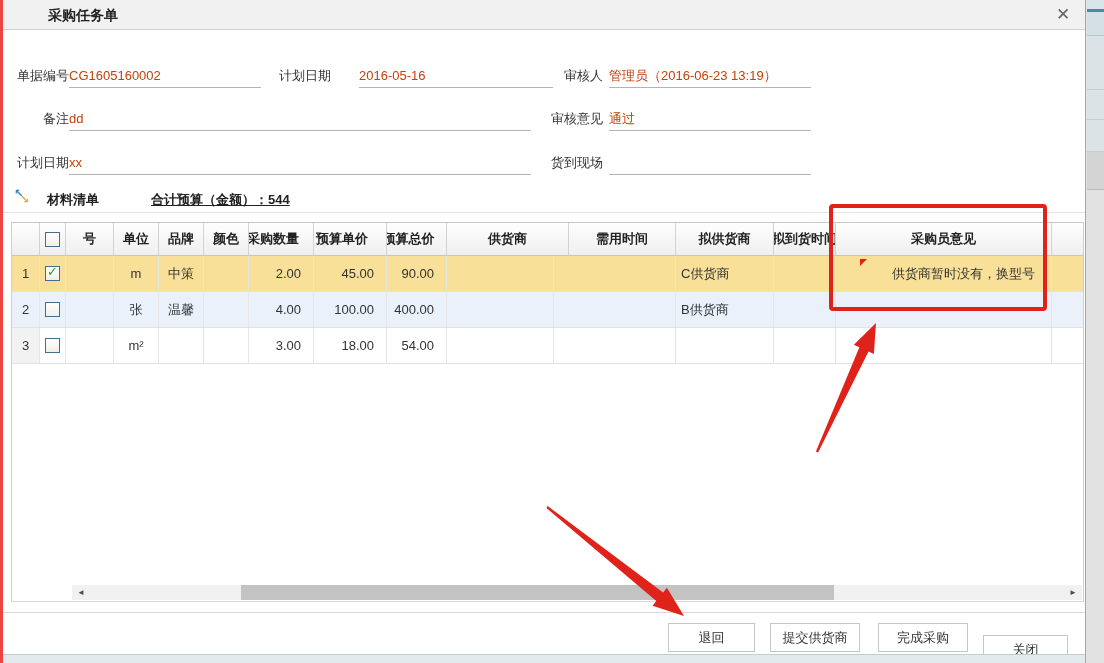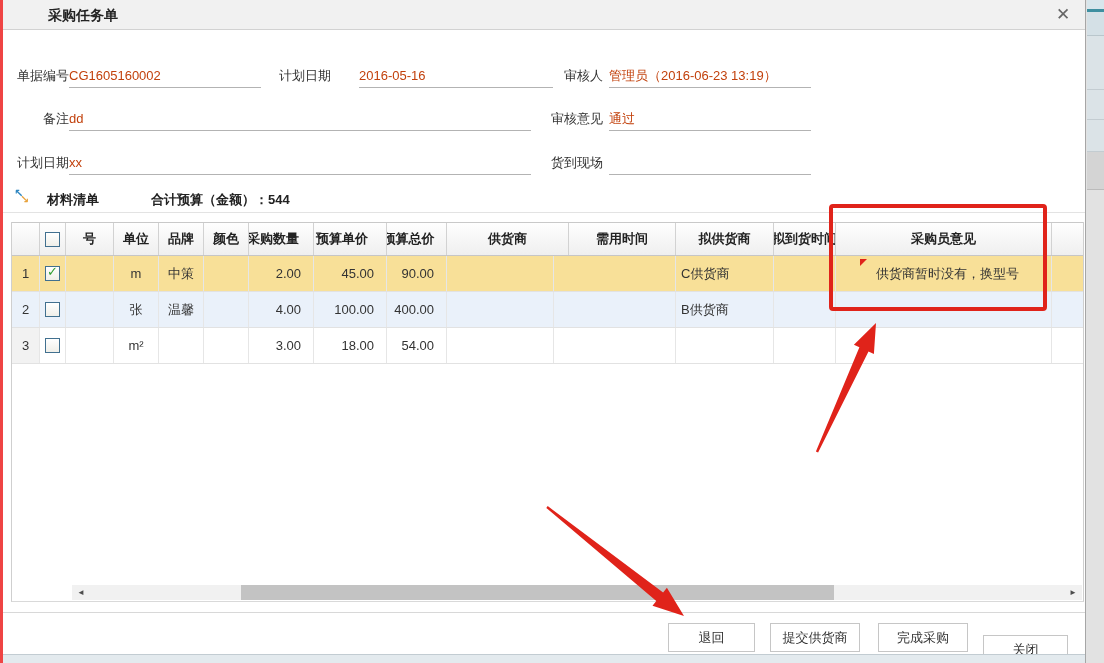--- a/index.html
+++ b/index.html
@@ -26,38 +26,38 @@
   .lab-b { left:262px; width:66px; } .val-b { left:316px; width:194px;margin-left:40px; }
   .lab-c { left:530px; width:70px; } .val-c { left:606px; width:202px; }
   .val-wide { left:66px; width:462px; }
 
   
   .section { position:absolute; left:0; top:189px; width:100%; height:24px; border-bottom:1px solid #e3e3e3; }
   .sec-icon { position:absolute; left:12px; top:2px; width:17px; height:17px; cursor:pointer; }
   .sec-icon .nw { position:absolute; left:-1px; top:-4px; font-size:11px; font-weight:bold; color:#2e86c1; }
   .sec-icon .se { position:absolute; left:5px; top:2px; font-size:11px; font-weight:bold; color:#e8a33d; }
   .sec-title { position:absolute; left:44px; top:2px; font-size:13px; font-weight:bold; color:#222; }
-  .sec-summary { position:absolute; left:148px; top:2px; font-size:13px; font-weight:bold; color:#222; }
+  .sec-summary { position:absolute; left:148px; top:2px; font-size:13px; font-weight:bold; color:#222;text-decoration:underline; }
 
   
   .table-region { position:absolute; left:8px; top:222px; width:1073px; height:380px; background:#fff;
                   border-left:1px solid #cfcfcf; border-right:1px solid #cfcfcf; border-bottom:1px solid #d9d9d9; }
   .trow { display:flex; width:1071px; }
   .thead { height:34px; background:linear-gradient(#fefefe,#efefef); border-top:1px solid #c9c9c9;
            border-bottom:1px solid #c6c6c6; font-weight:bold; }
   .thead .cell { border-right:1px solid #d2d2d2; color:#222; }
   .drow { height:36px; border-bottom:1px solid #e2e2e2; }
   .drow .cell { border-right:1px solid #e6e6e6; color:#333; }
   .cell { display:flex; align-items:center; justify-content:center; font-size:13px; overflow:hidden;
           white-space:nowrap; position:relative; }
   .c0{width:28px;} .c1{width:26px;} .c2{width:48px; justify-content:flex-start; padding-left:2px;}
   .c3{width:45px;} .c4{width:45px;} .c5{width:45px;}
   .c6{width:65px;} .c7{width:73px;} .c8{width:60px;} .c9{width:107px;}
   .c10{width:122px;} .c11{width:98px; justify-content:flex-start; padding-left:5px;}
-  .c12{width:62px;} .c13{width:216px; justify-content:flex-start; padding-left:40px;}
+  .c12{width:62px;} .c13{width:216px; justify-content:center; padding-left:40px;}
   .c14{width:31px; border-right:none !important;}
   .thead .c2, .thead .c11, .thead .c13 { justify-content:center; padding-left:0; }
   .num { justify-content:flex-end; padding-right:12px; }
   .thead .num { justify-content:center; padding-right:16px; }
   .r1 { background:var(--row-selected,#f8e098); }
   .r2 { background:var(--row-alt,#eaf1fa); }
   .r3 { background:#fff; }
   .r3 .c0 { background:#f2f2f2; }
 
   .cb { display:inline-block; width:15px; height:15px; background:linear-gradient(#fff,#f0efe9);

